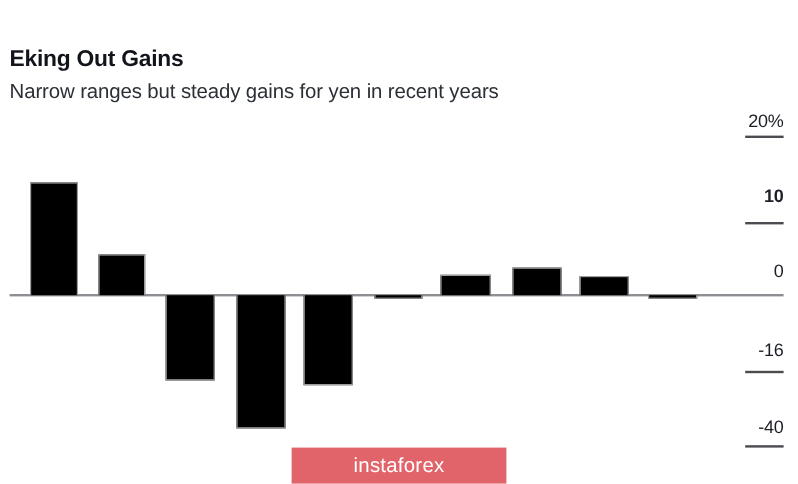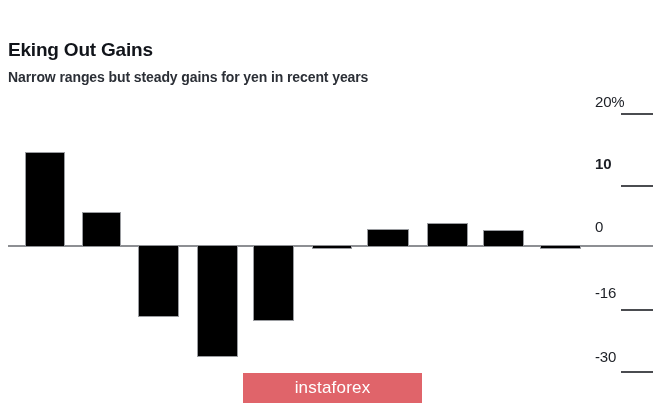--- a/index.html
+++ b/index.html
@@ -34,22 +34,22 @@
   .chart-title {
     font-size: 19px;
     font-weight: bold;
     color: #11141a;
     letter-spacing: -0.2px;
     line-height: 24px;
     margin: 0;
     white-space: nowrap;
   }
   .chart-subtitle {
-    font-size: 14px;
-    font-weight: bold;
+    font-size: 17px;
+    font-weight: normal;
     color: #2b2f36;
     letter-spacing: -0.1px;
     line-height: 22px;
     margin: 4px 0 0 0;
     white-space: nowrap;
   }
 
   
   .plot {
     position: absolute;
@@ -88,21 +88,21 @@
     position: absolute;
     right: 0;
     top: 0;
     width: 70px;
     height: 403px;
   }
   .ytick {
     position: absolute;
     right: 12px;
     width: 58px;
-    text-align: left;
+    text-align: right;
   }
   .ytick-label {
     display: block;
     font-size: 15px;
     color: #1c1f25;
     line-height: 16px;
     letter-spacing: -0.2px;
   }
   .ytick-rule {
     position: absolute;
@@ -168,21 +168,21 @@
       </div>
       <div class="ytick-rule" style="top: 185px;"></div>
       <div class="ytick" style="top: 219px;">
         <span class="ytick-label">0</span>
       </div>
       <div class="ytick" style="top: 285px;">
         <span class="ytick-label">-16</span>
       </div>
       <div class="ytick-rule" style="top: 309px;"></div>
       <div class="ytick" style="top: 349px;">
-        <span class="ytick-label">-30</span>
+        <span class="ytick-label">-40</span>
       </div>
       <div class="ytick-rule" style="top: 371px;"></div>
     </div>
 
   <div class="watermark">
     <span class="watermark-text">instaforex</span>
   </div>
 
 </div>
 

